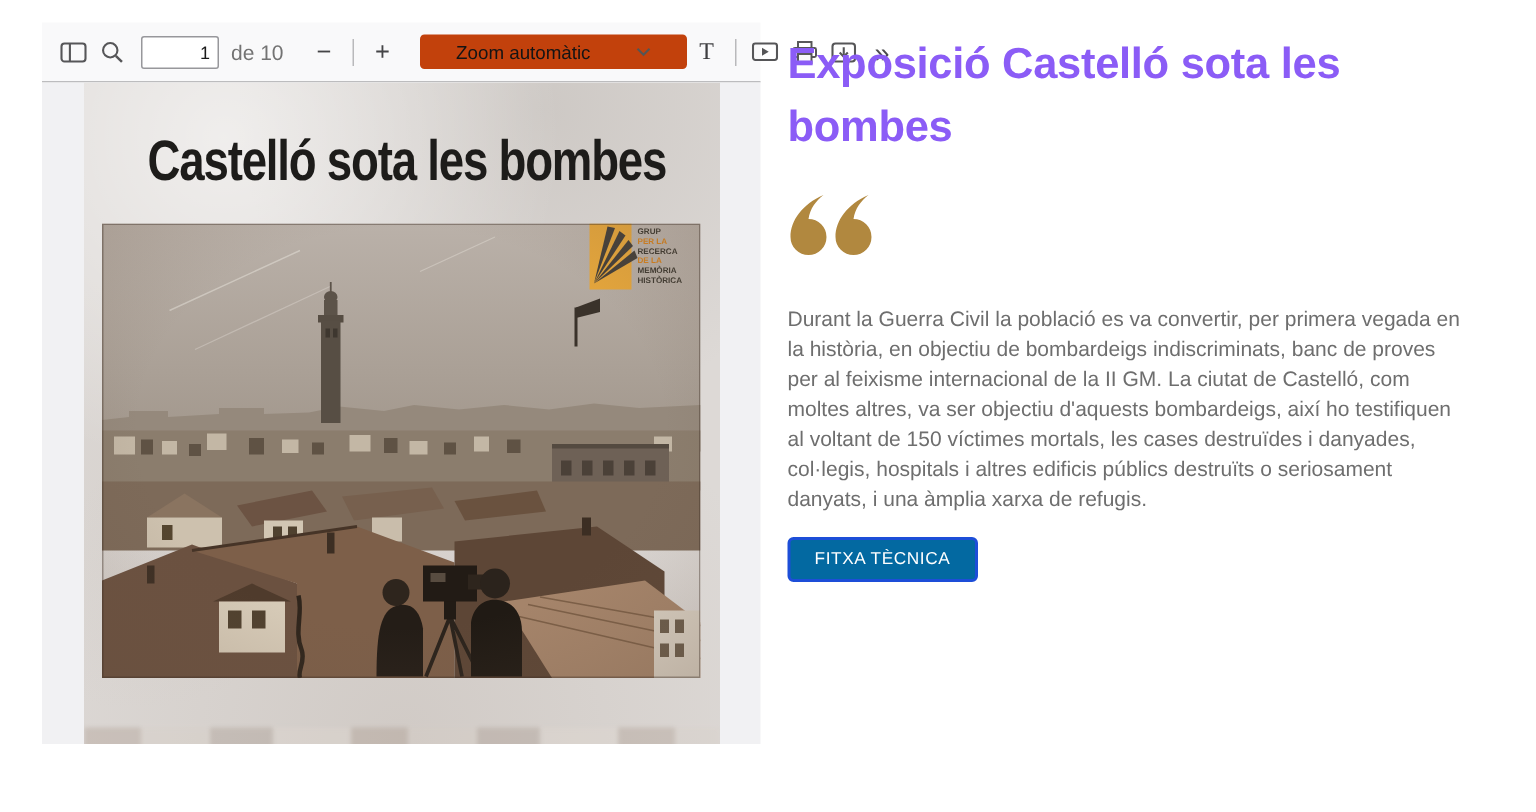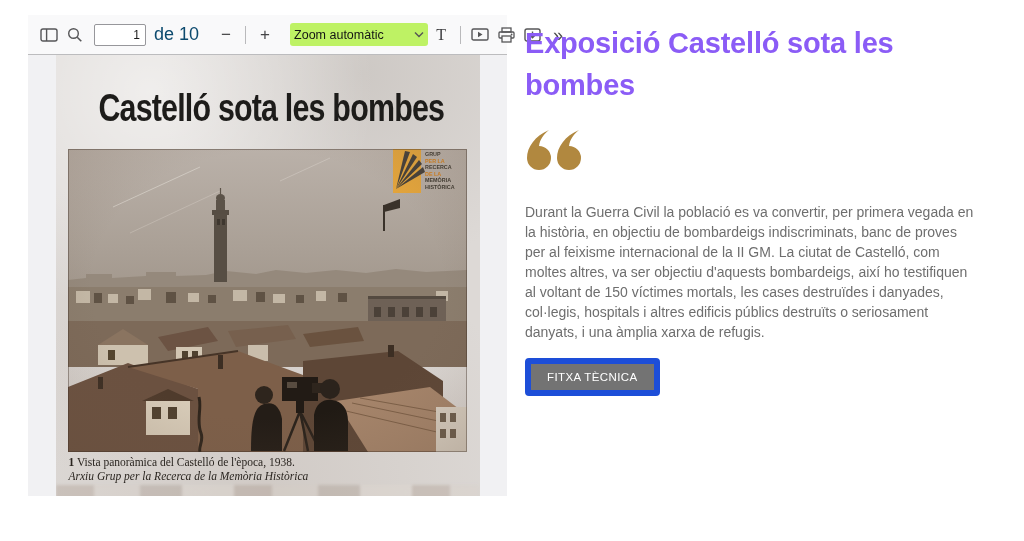--- a/index.html
+++ b/index.html
@@ -17,26 +17,26 @@
     width:26px;height:26px;display:flex;align-items:center;justify-content:center;
     border-radius:3px;color:#4c4c4e;flex:0 0 auto;cursor:default;
   }
   .tb-btn svg{display:block;}
   .tb-glyph{font-size:17px;color:#454547;line-height:1;}
   .page-input{
     width:40px;height:20px;border:1px solid #97979b;border-radius:2px;background:#fff;
     text-align:right;font-size:12px;padding:0 5px;margin-left:6px;color:#1a1a1a;
     font-family:"Liberation Sans",sans-serif;
   }
-  .page-count{font-size:18px;color:#0c4a6e;margin-left:8px;white-space:nowrap;}
+  .page-count{font-size:14px;color:#737373;margin-left:8px;white-space:nowrap;}
   .tb-divider{width:1px;height:18px;background:#b9b9bb;margin:0 6px;flex:0 0 auto;}
   .zoom-select{
-    height:23px;width:130px;background:#bef264;border-radius:3px;margin-left:12px;
+    height:23px;width:130px;background:#c2410c;border-radius:3px;margin-left:12px;
     display:flex;align-items:center;justify-content:space-between;
-    padding:0 4px;font-size:12.5px;color:#141414;flex:0 0 auto;
+    padding:0 24px;font-size:12.5px;color:#141414;flex:0 0 auto;
   }
   .grp-right{margin-left:auto;display:flex;align-items:center;}
   .texttool{font-size:16px;color:#3f3f41;font-family:"Liberation Serif",serif;}
   .morechev{font-size:18px;color:#4c4c4e;line-height:1;}
   .viewer-body{
     height:441px;background:#f1f1f3;display:flex;justify-content:center;
     overflow:hidden;
   }
   .pdf-page{
     width:424px;height:458px;position:relative;overflow:hidden;
@@ -71,23 +71,23 @@
   .article h1{
     margin:0;font-family:Liberation Sans, sans-serif;font-weight:700;font-size:29px;
     line-height:42px;color:#8b5cf6;letter-spacing:-.2px;
   }
   .subtitle{margin-top:22px;font-size:11.5px;color:#7d7d7d;letter-spacing:.4px;}
   .quote{margin-top:24px;height:46px;}
   .para{
     margin-top:26px;max-width:455px;font-size:14px;line-height:20px;color:#6e6e6e;
   }
   .cta{
-    margin-top:16px;display:inline-block;background:#737373;color:#ffffff;
+    margin-top:16px;display:inline-block;background:#0369a1;color:#ffffff;
     font-size:11.5px;letter-spacing:.4px;padding:7px 16px;border-radius:4px;
-    border:6px solid #1d4ed8;cursor:default;
+    border:2px solid #1d4ed8;cursor:default;
   }
 </style>
 </head>
 <body>
 
 <div class="viewer">
   <div class="toolbar">
 
     <div class="tb-btn">
       <svg width="18" height="16" viewBox="0 0 18 16">
@@ -285,26 +285,20 @@
               <text x="357" y="33" fill="#3f3a31">MEMÒRIA</text>
               <text x="357" y="39.5" fill="#3f3a31">HISTÒRICA</text>
             </g>
           </g>
 
           <rect width="399" height="303" fill="url(#vig)"></rect>
           <rect x=".5" y=".5" width="398" height="302" fill="none" stroke="rgba(60,45,35,.4)"></rect>
         </svg>
       </div>
 
-      <div class="caption">
-        <div>
-          <b>1</b><span> Vista panoràmica del Castelló de l'època, 1938.</span>
-        </div>
-        <div class="credit">Arxiu Grup per la Recerca de la Memòria Històrica</div>
-      </div>
 
       <div class="faded-strip"></div>
     </div>
   </div>
 </div>
 
 <div class="article">
   <h1>Exposició Castelló sota les bombes</h1>
 
   <div class="quote">

